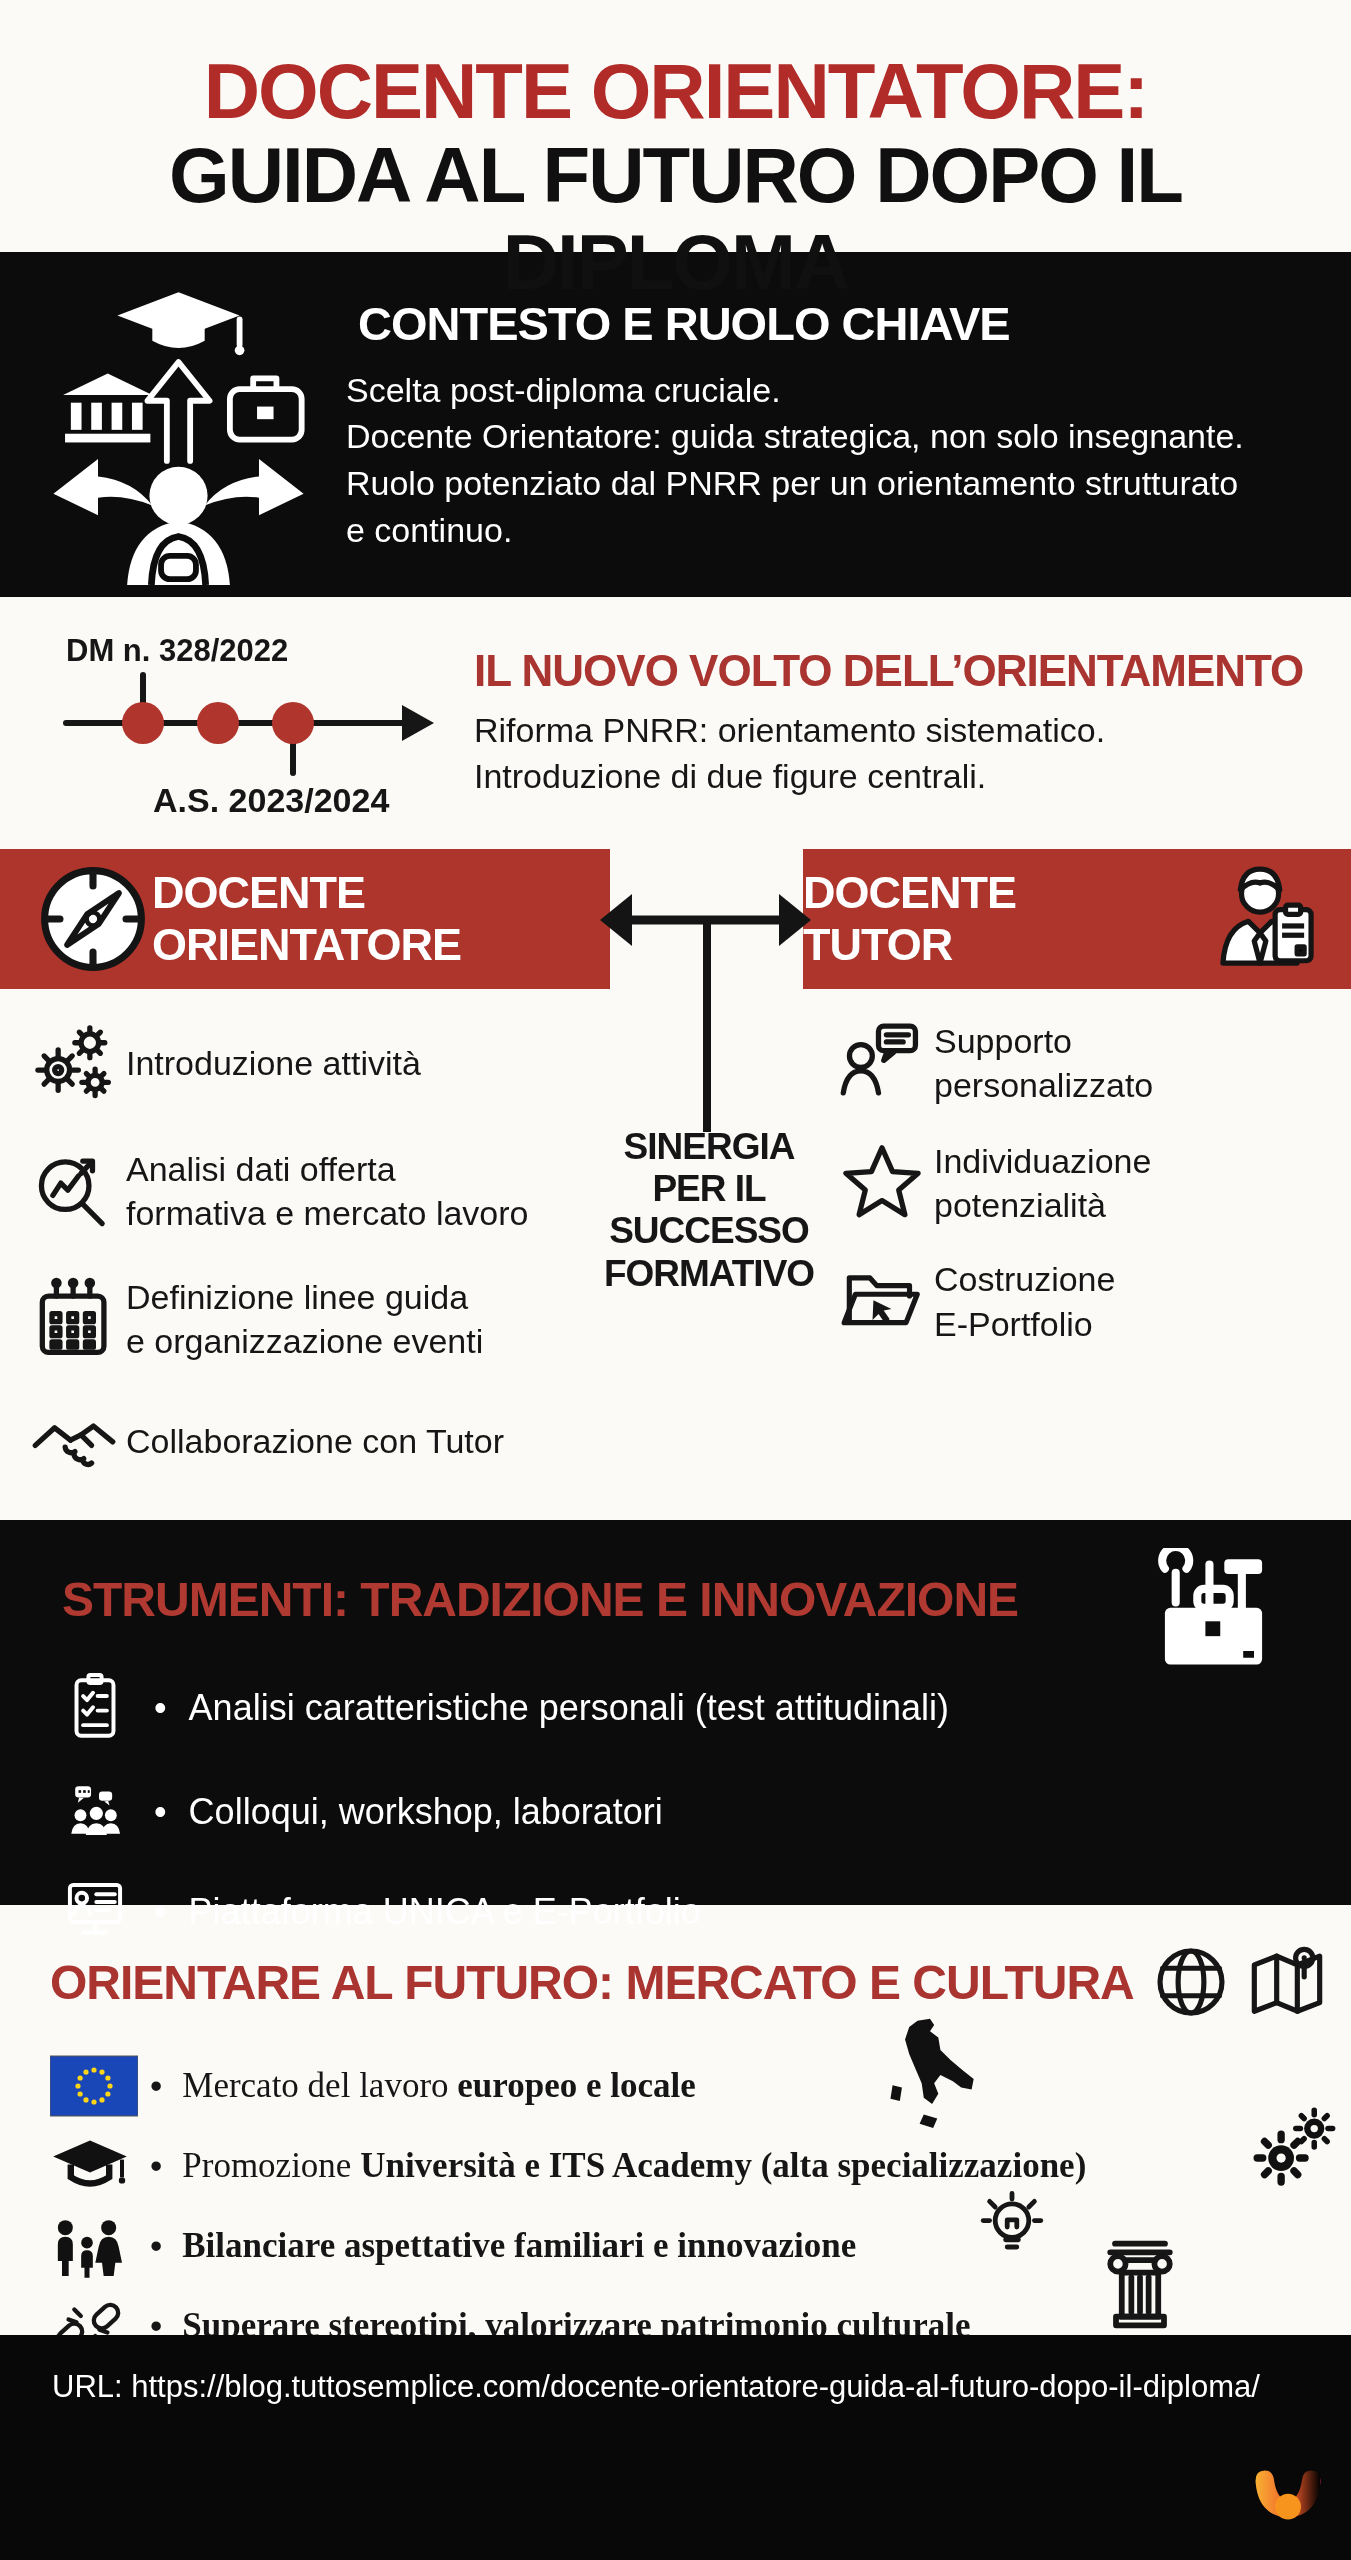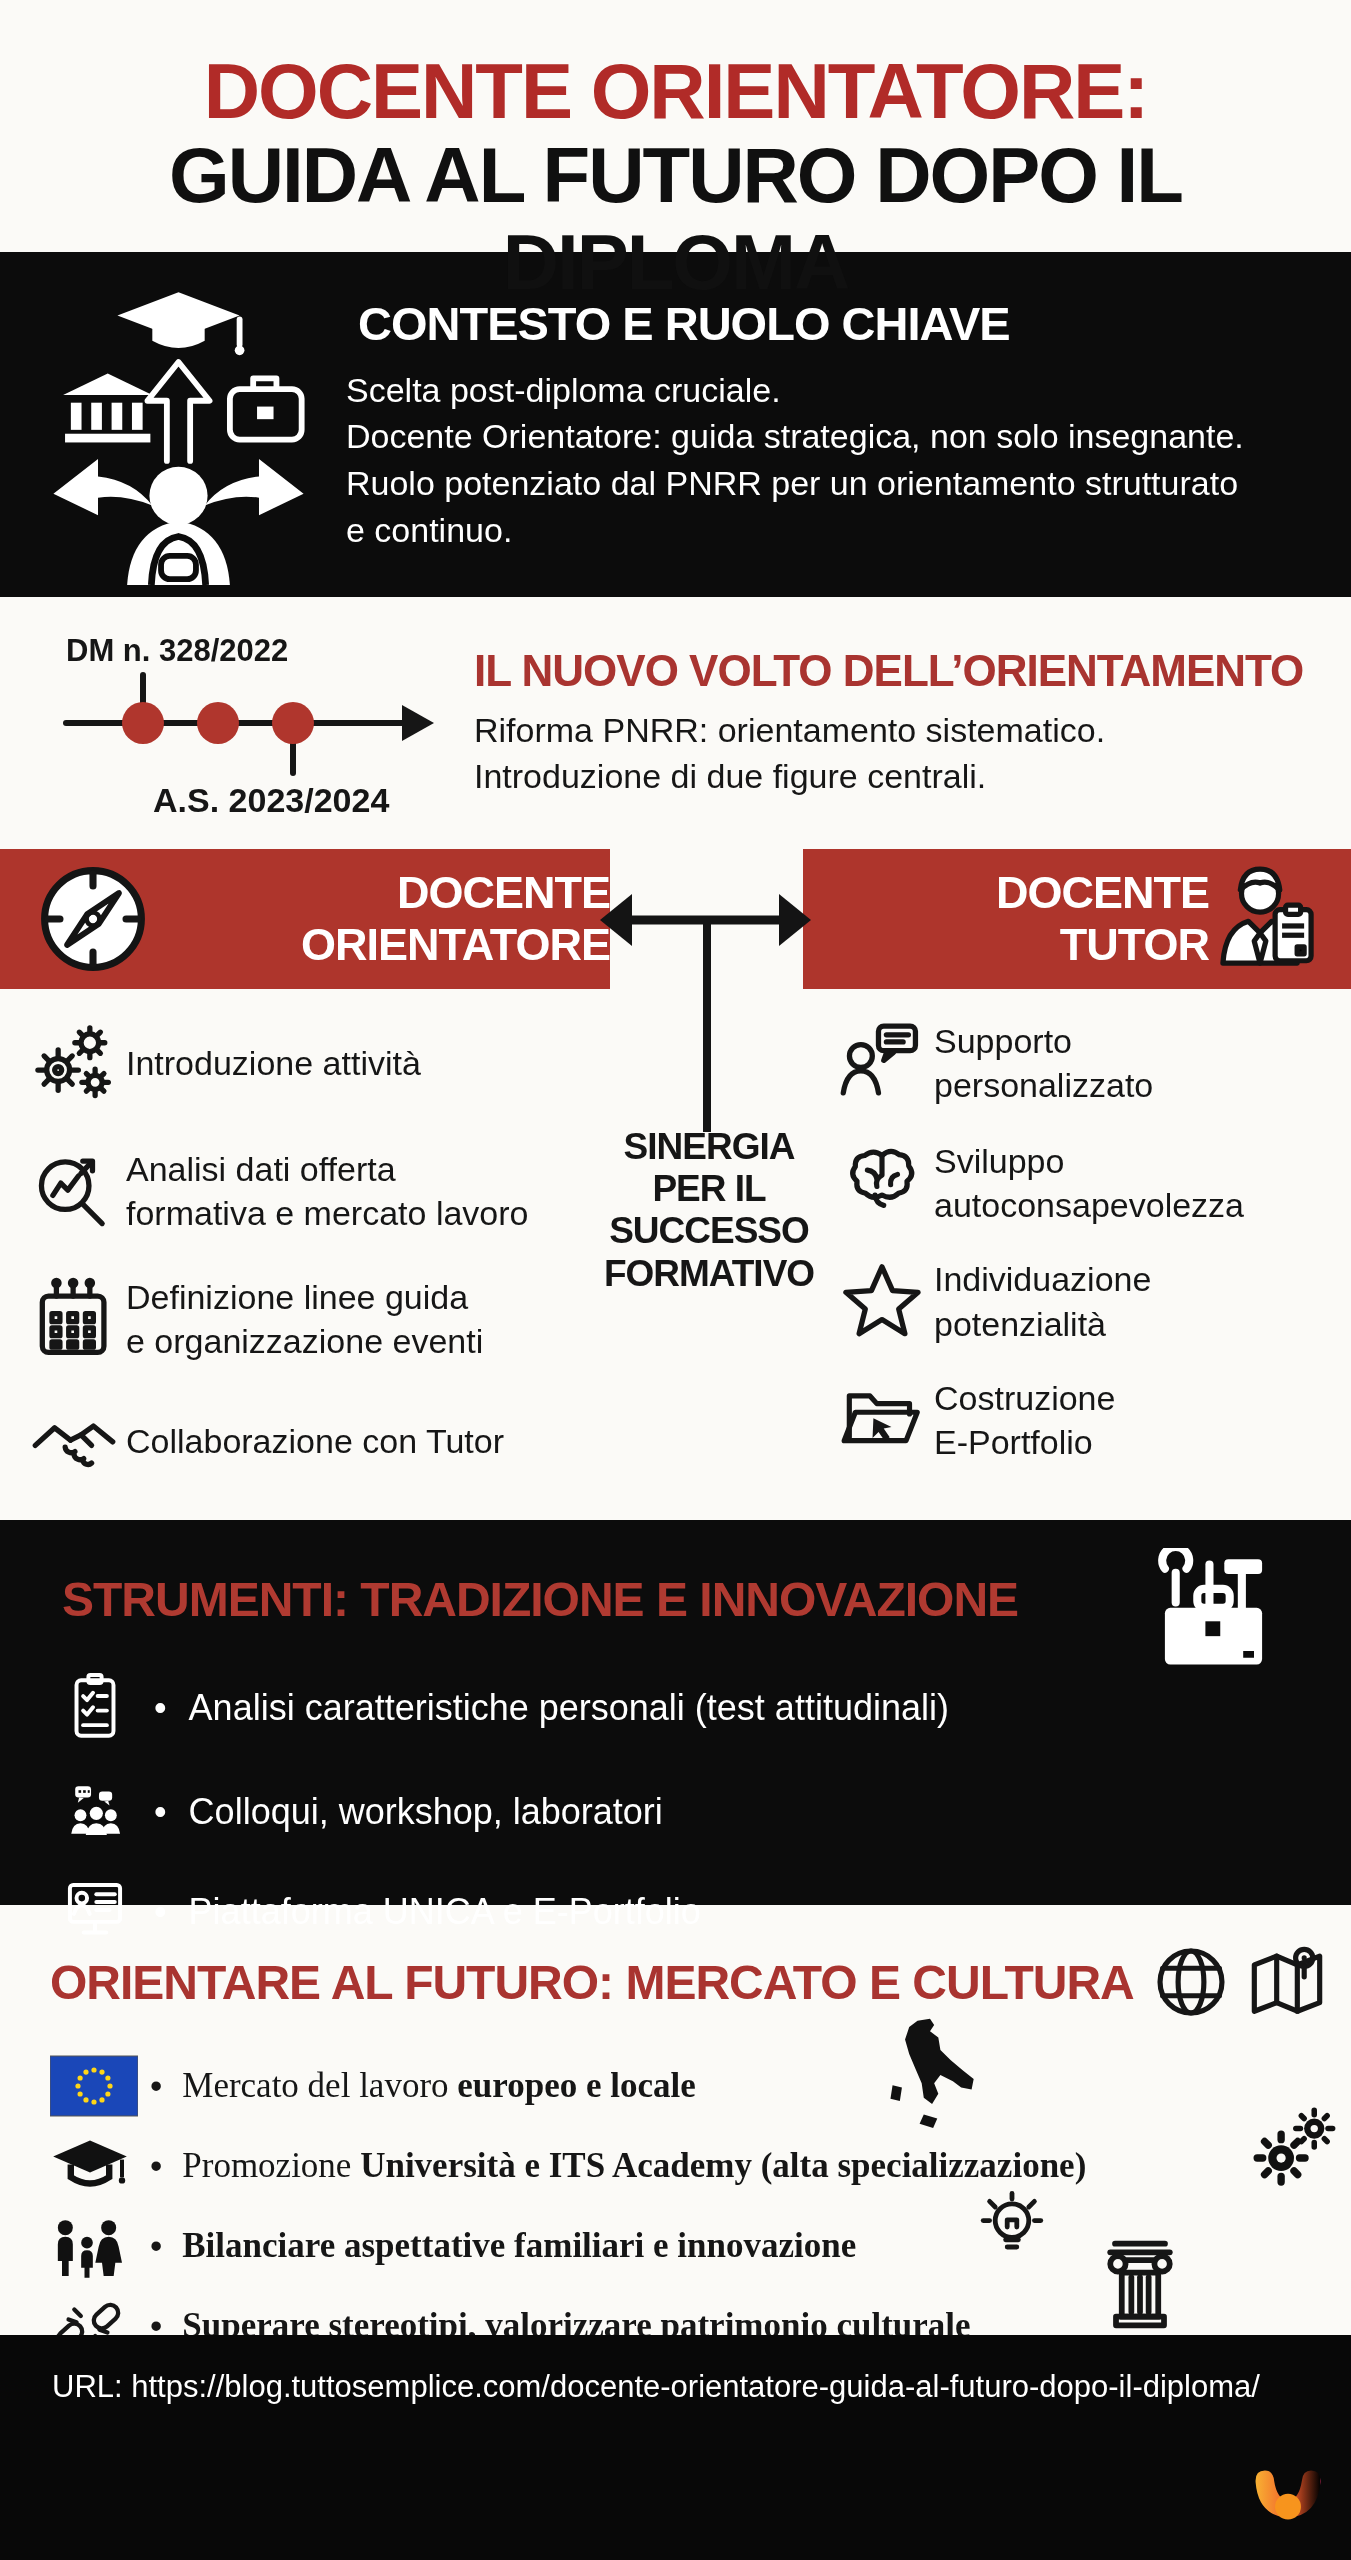--- a/index.html
+++ b/index.html
@@ -22,21 +22,21 @@
   .tl-label-top{position:absolute;left:28px;top:20px;font-size:31px;font-weight:800;}
   .tl-label-bottom{position:absolute;left:115px;top:168px;font-size:34px;font-weight:800;}
   .nuovo{padding-left:6px;}
   .nuovo h2{margin:0 0 12px 0;font-size:44px;font-weight:800;letter-spacing:-1px;color:#a93430;}
   .nuovo p{margin:0;font-size:34px;line-height:1.35;}
   
   .banners{position:relative;height:140px;}
   .banner{position:absolute;top:0;height:140px;background:#ae352c;display:flex;align-items:center;box-sizing:border-box;}
   .banner-left{left:0;width:610px;padding-left:34px;}
   .banner-right{left:803px;right:0;padding-right:26px;}
-  .banner .blabel{flex:1;text-align:right;color:#fff;font-size:45px;font-weight:800;line-height:1.15;letter-spacing:-1px;}
+  .banner .blabel{flex:1;text-align:left;color:#fff;font-size:45px;font-weight:800;line-height:1.15;letter-spacing:-1px;}
   .banner svg{flex:0 0 auto;}
   .connector-arrow{position:absolute;left:598px;top:880px;width:215px;height:80px;}
   .vline{position:absolute;left:703px;top:918px;width:8px;height:214px;background:#141414;}
   .sinergia{position:absolute;left:602px;top:1126px;width:214px;text-align:center;
             font-size:37px;font-weight:800;line-height:1.14;letter-spacing:-1px;}
   
   .lists{position:relative;height:531px;}
   .col{position:absolute;top:28px;display:flex;flex-direction:column;}
   .col-left{left:30px;width:575px;gap:36px;}
   .col-right{left:838px;width:505px;gap:30px;}
@@ -284,33 +284,20 @@
             <circle cx="26" cy="42" r="13" class="ln"></circle>
             <path d="M6,84 q4,-25 20,-25 q16,0 20,25" class="ln"></path>
             <rect x="46" y="8" width="42" height="28" rx="6" class="ln" stroke-width="5"></rect>
             <path d="M56,36 l-4,11 11,-9" class="ln" stroke-width="5"></path>
             <line x1="55" y1="18" x2="80" y2="18" class="ln" stroke-width="4.5"></line>
             <line x1="55" y1="26" x2="74" y2="26" class="ln" stroke-width="4.5"></line>
           </svg>
         </span>
         <span class="txt pre">Supporto
 personalizzato</span>
-      </div>
-      <div class="li">
-        <span class="ico">
-          <svg width="88" height="86" viewBox="0 0 100 100">
-            <path d="M50,18 q10,-9 20,-1 q12,1 11,13 q8,10 -2,18 q2,12 -10,14 q-8,8 -19,2 q-11,6 -19,-2 q-12,-2 -10,-14 q-9,-8 -2,-17 q-1,-12 11,-13 q10,-8 20,0 z" class="ln" stroke-width="5"></path>
-            <path d="M50,19 v22 q-8,4 -6,13" class="ln" stroke-width="4.5"></path>
-            <path d="M33,35 q9,1 11,10" class="ln" stroke-width="4.5"></path>
-            <path d="M68,40 q-9,2 -8,12" class="ln" stroke-width="4.5"></path>
-            <path d="M42,64 q1,10 10,12" class="ln" stroke-width="5"></path>
-          </svg>
-        </span>
-        <span class="txt pre">Sviluppo
-autoconsapevolezza</span>
       </div>
       <div class="li">
         <span class="ico">
           <svg width="88" height="88" viewBox="0 0 100 100">
             <path d="M50,10 l12,27 29,2 -22,19 7,28 -26,-16 -26,16 7,-28 -22,-19 29,-2 z" class="ln" stroke-width="5.5"></path>
           </svg>
         </span>
         <span class="txt pre">Individuazione
 potenzialità</span>
       </div>

